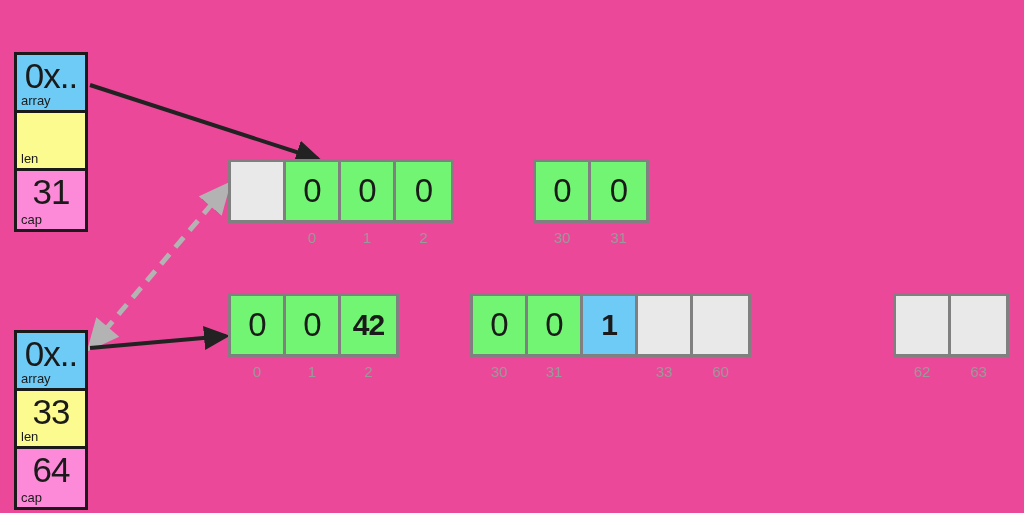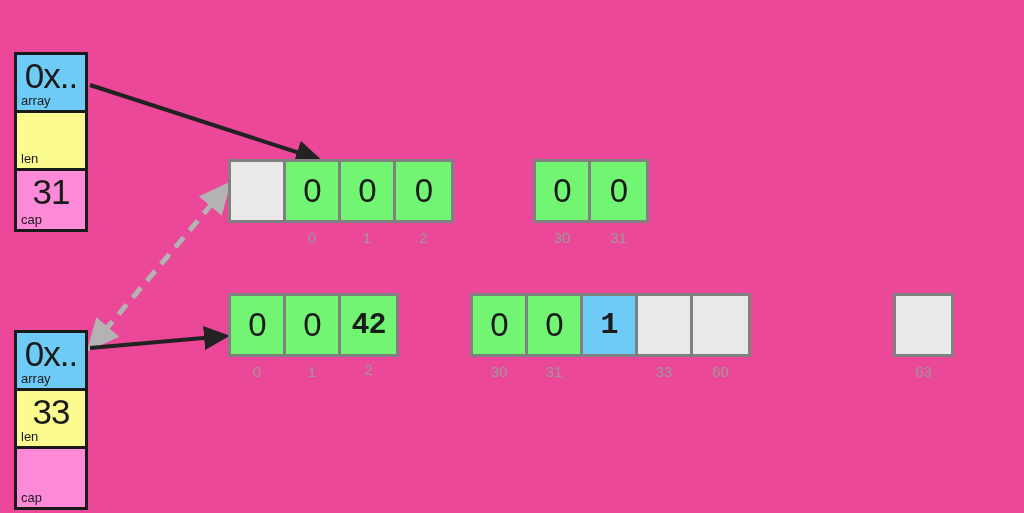--- a/index.html
+++ b/index.html
@@ -71,21 +71,21 @@
     align-items: center;
     justify-content: center;
     font-size: 33px;
     color: #1a1a1a;
     letter-spacing: -1px;
   }
   .cell:last-child { border-right: none; }
   .c-green { background: #72f572; }
   .c-blue  { background: #6ecbf5; }
   .c-gray  { background: #e9e9e9; }
-  .cell.bold { font-weight: bold; font-size: 30px; font-family: Liberation Mono, monospace; }
+  .cell.bold { font-weight: bold; font-size: 30px; }
   .cell .idx {
     position: absolute;
     left: 0; right: 0;
     bottom: -26px;
     text-align: center;
     font-size: 15px;
     line-height: 16px;
     color: #9a9a9a;
     letter-spacing: 0;
     font-weight: normal;
@@ -142,20 +142,21 @@
   <div class="struct" style="left:14px; top:330px;">
     <div class="field f-array">
       <span class="value">0x..</span>
       <span class="fname">array</span>
     </div>
     <div class="field f-len">
       <span class="value">33</span>
       <span class="fname">len</span>
     </div>
     <div class="field f-cap">
+      <span class="value">64</span>
       <span class="fname">cap</span>
     </div>
   </div>
 
   <div class="arrgroup" style="left:228px; top:159px;">
     <div class="cell c-gray">
       <span></span>
       <span class="idx"></span>
     </div>
     <div class="cell c-green">
@@ -217,17 +218,21 @@
     </div>
     <div class="cell c-gray">
       <span></span>
       <span class="idx">60</span>
     </div>
   </div>
 
   <div class="arrgroup" style="left:893px; top:293px;">
     <div class="cell c-gray">
       <span></span>
+      <span class="idx">62</span>
+    </div>
+    <div class="cell c-gray">
+      <span></span>
       <span class="idx">63</span>
     </div>
   </div>
 
 </div>
 
 </body></html>

